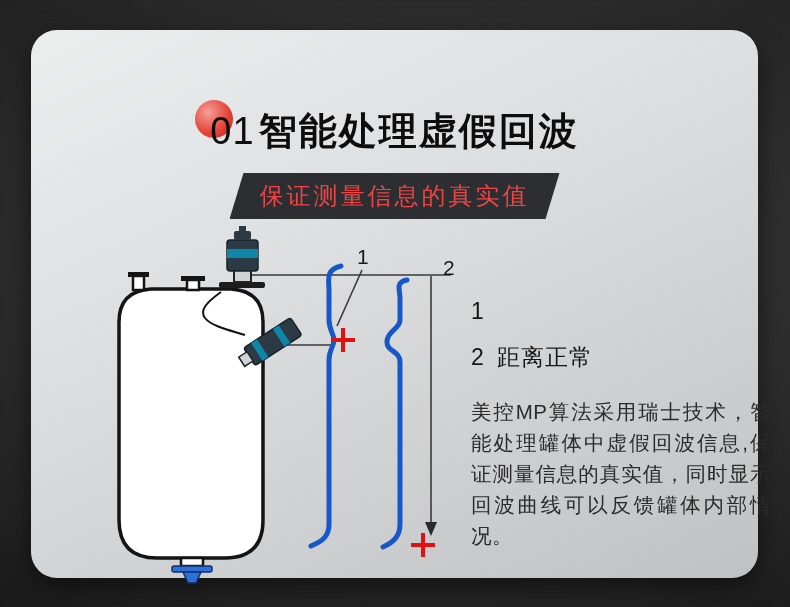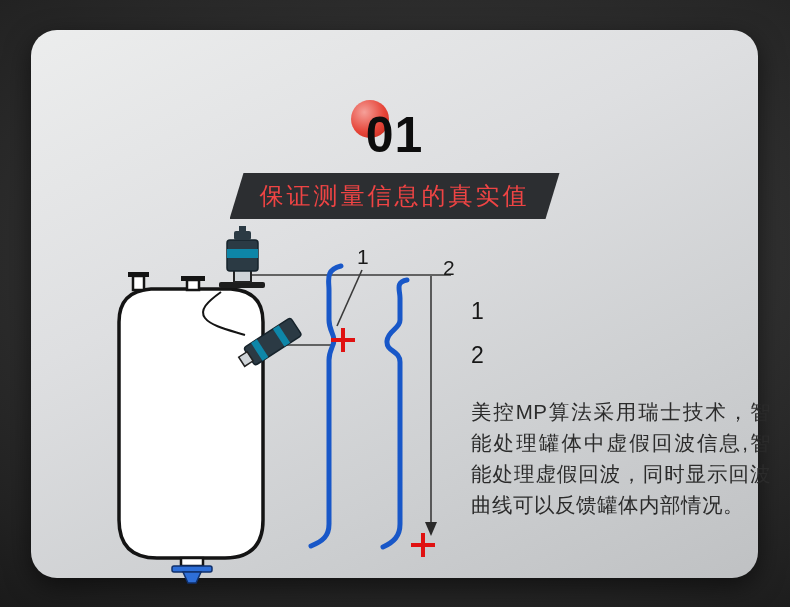--- a/index.html
+++ b/index.html
@@ -18,21 +18,21 @@
     position:absolute; top:76px; left:0; width:100%;
     text-align:center; color:#111;
   }
   .title-wrap{ position:relative; display:inline-flex; align-items:baseline; }
   .red-dot{
     position:absolute; left:-15px; top:-6px; width:38px; height:38px; border-radius:50%;
     background: radial-gradient(circle at 35% 32%, #f5a099 0%, #e6463a 55%, #c22314 100%);
     z-index:0;
   }
   .title-num{
-    position:relative; z-index:1; font-size:50px; font-weight:700; letter-spacing:1px; color:#0d0d0d;
+    position:relative; z-index:1; font-size:38px; font-weight:400; letter-spacing:1px; color:#0d0d0d;
   }
   .title-text{
     position:relative; z-index:1; font-size:38px; font-weight:700; letter-spacing:2px; margin-left:4px; color:#0d0d0d;
   }
   .subtitle-badge{
     position:absolute; top:143px; left:50%; transform:translateX(-50%);
     background:#2c2e31; color:#ef4444;
     font-size:24px; letter-spacing:3px; font-weight:500;
     padding:7px 30px;
     clip-path: polygon(14px 0, 100% 0, calc(100% - 14px) 100%, 0 100%);
@@ -53,20 +53,21 @@
 </style>
 </head>
 <body>
 
 <div class="card">
 
   <div class="header">
     <span class="title-wrap">
       <span class="red-dot"></span>
       <span class="title-num">01</span>
+      <span class="title-text">智能处理虚假回波</span>
     </span>
   </div>
 
   <div class="subtitle-badge">保证测量信息的真实值</div>
 
   <svg class="diagram-svg" viewBox="0 0 790 607">
 
     <g>
       <line x1="220" y1="245" x2="420" y2="245" stroke="#3a3a3a" stroke-width="1.6"></line>
       <line x1="178" y1="315" x2="300" y2="315" stroke="#3a3a3a" stroke-width="1.6"></line>
@@ -124,18 +125,19 @@
     <text x="326" y="234" font-size="21" fill="#1a1a1a">1</text>
     <text x="412" y="245" font-size="21" fill="#1a1a1a">2</text>
   </svg>
 
   <div class="legend">
     <div class="legend-row">
       <span class="legend-num">1</span>
     </div>
     <div class="legend-row">
       <span class="legend-num">2</span>
+      <span class="legend-label">距离正常</span>
     </div>
   </div>
 
-  <div class="description">美控MP算法采用瑞士技术，智能处理罐体中虚假回波信息,智能处理虚假回波，同时显示回波曲线可以反馈罐体内部情况。</div>
+  <div class="description">美控MP算法采用瑞士技术，智能处理罐体中虚假回波信息,保证测量信息的真实值，同时显示回波曲线可以反馈罐体内部情况。</div>
 
 </div>
 
 </body></html>

